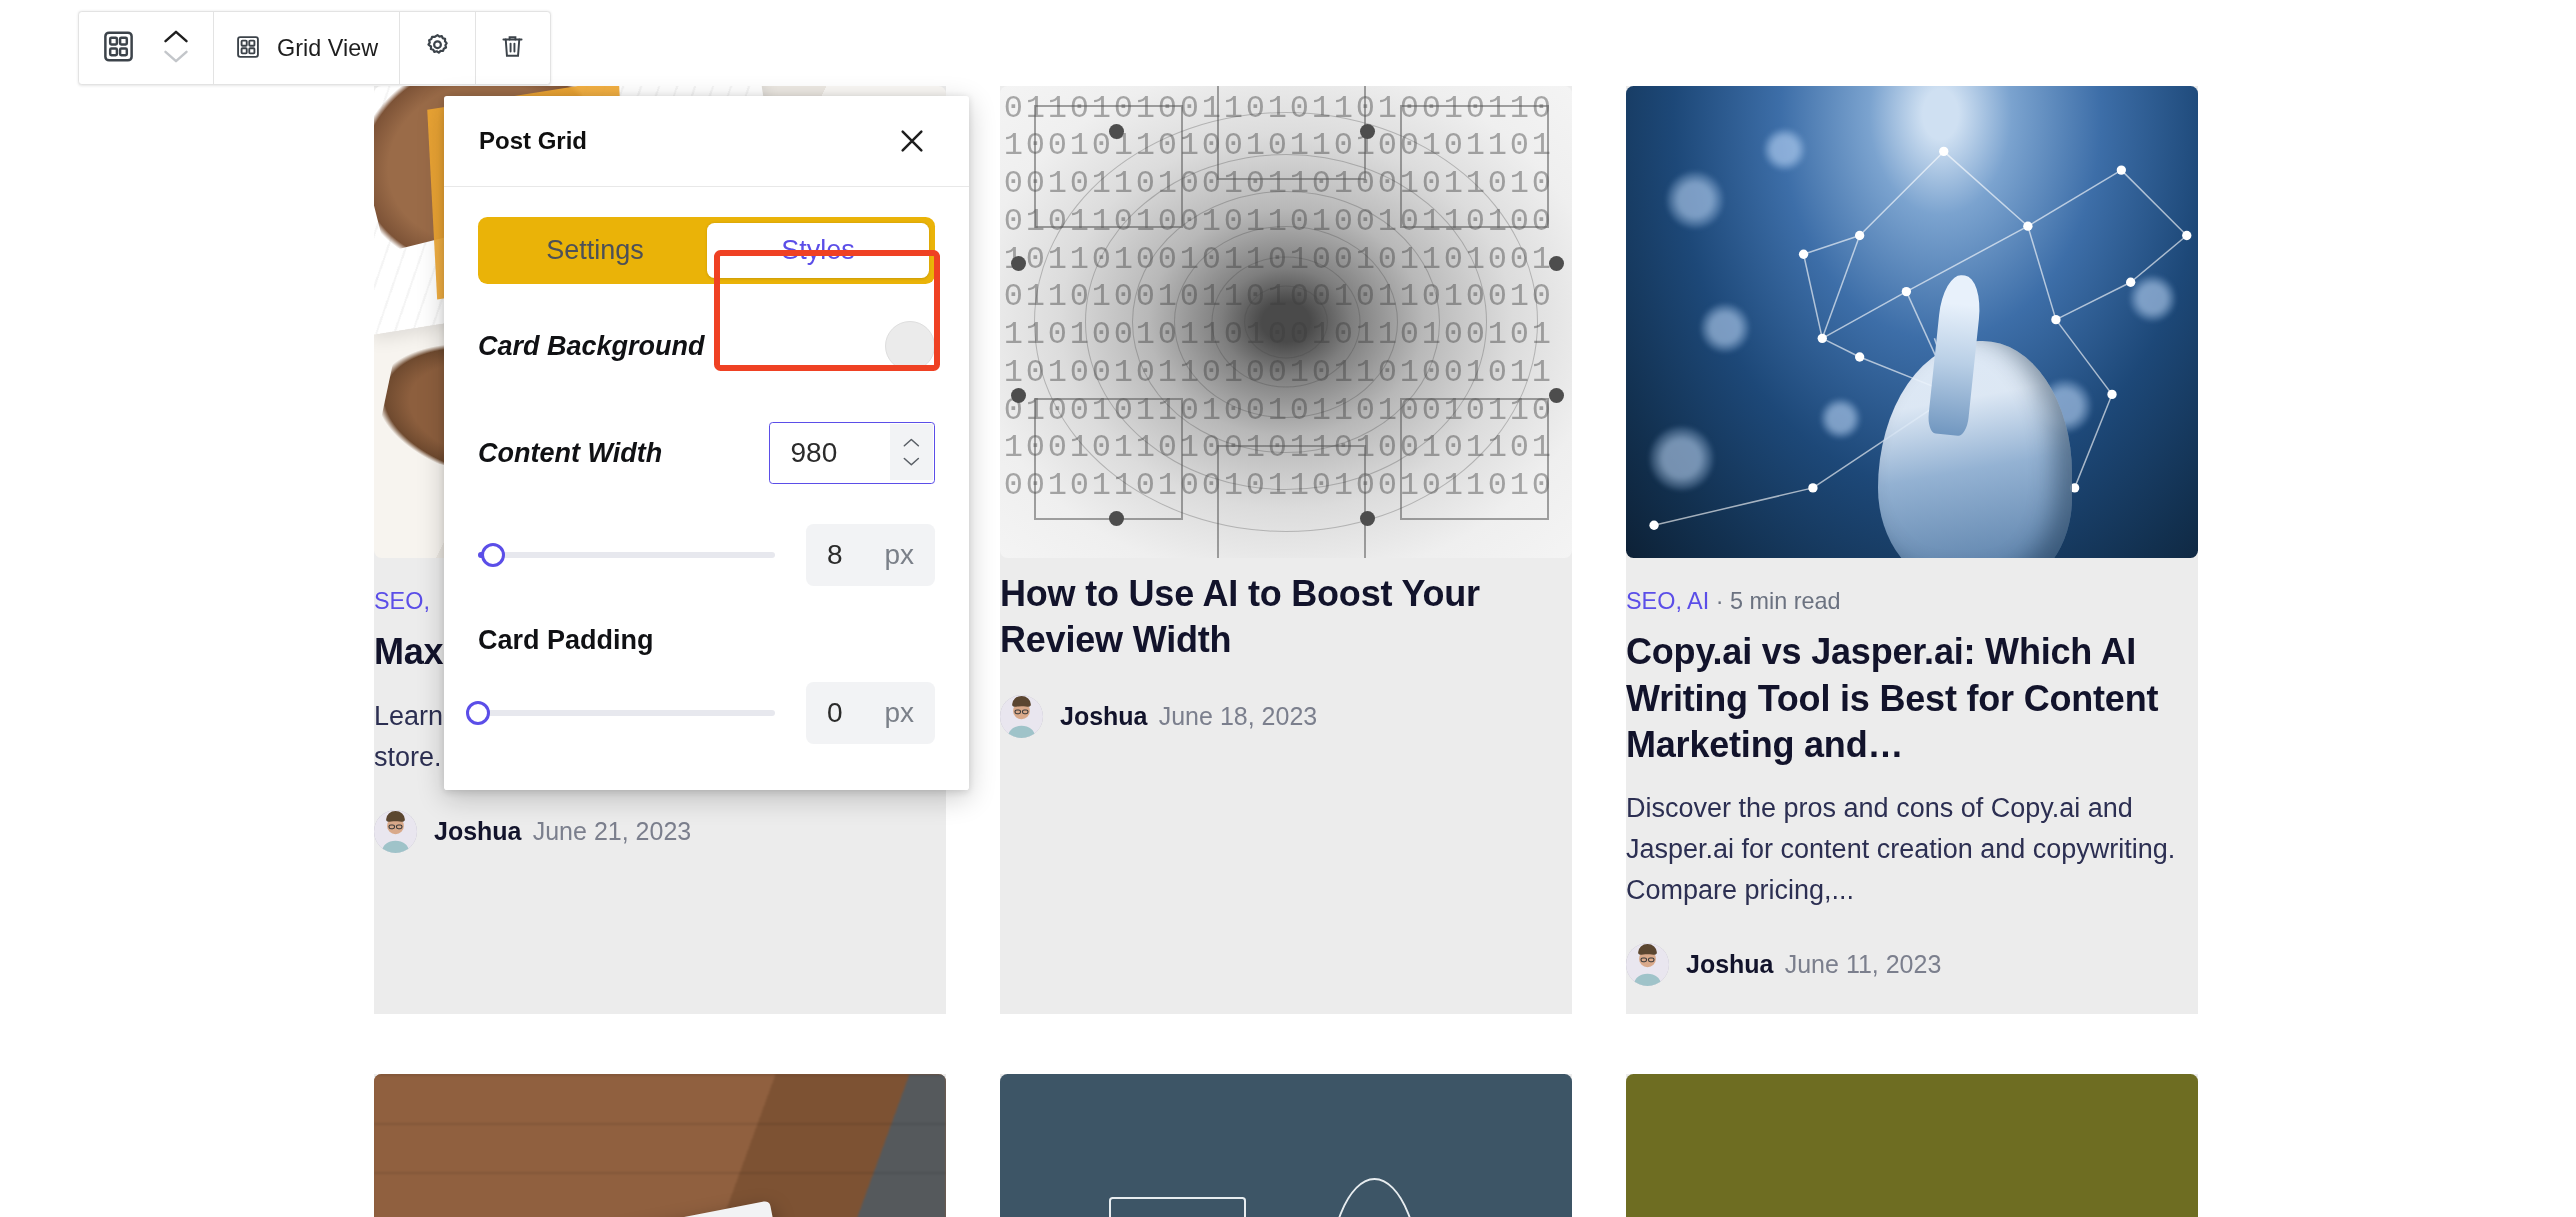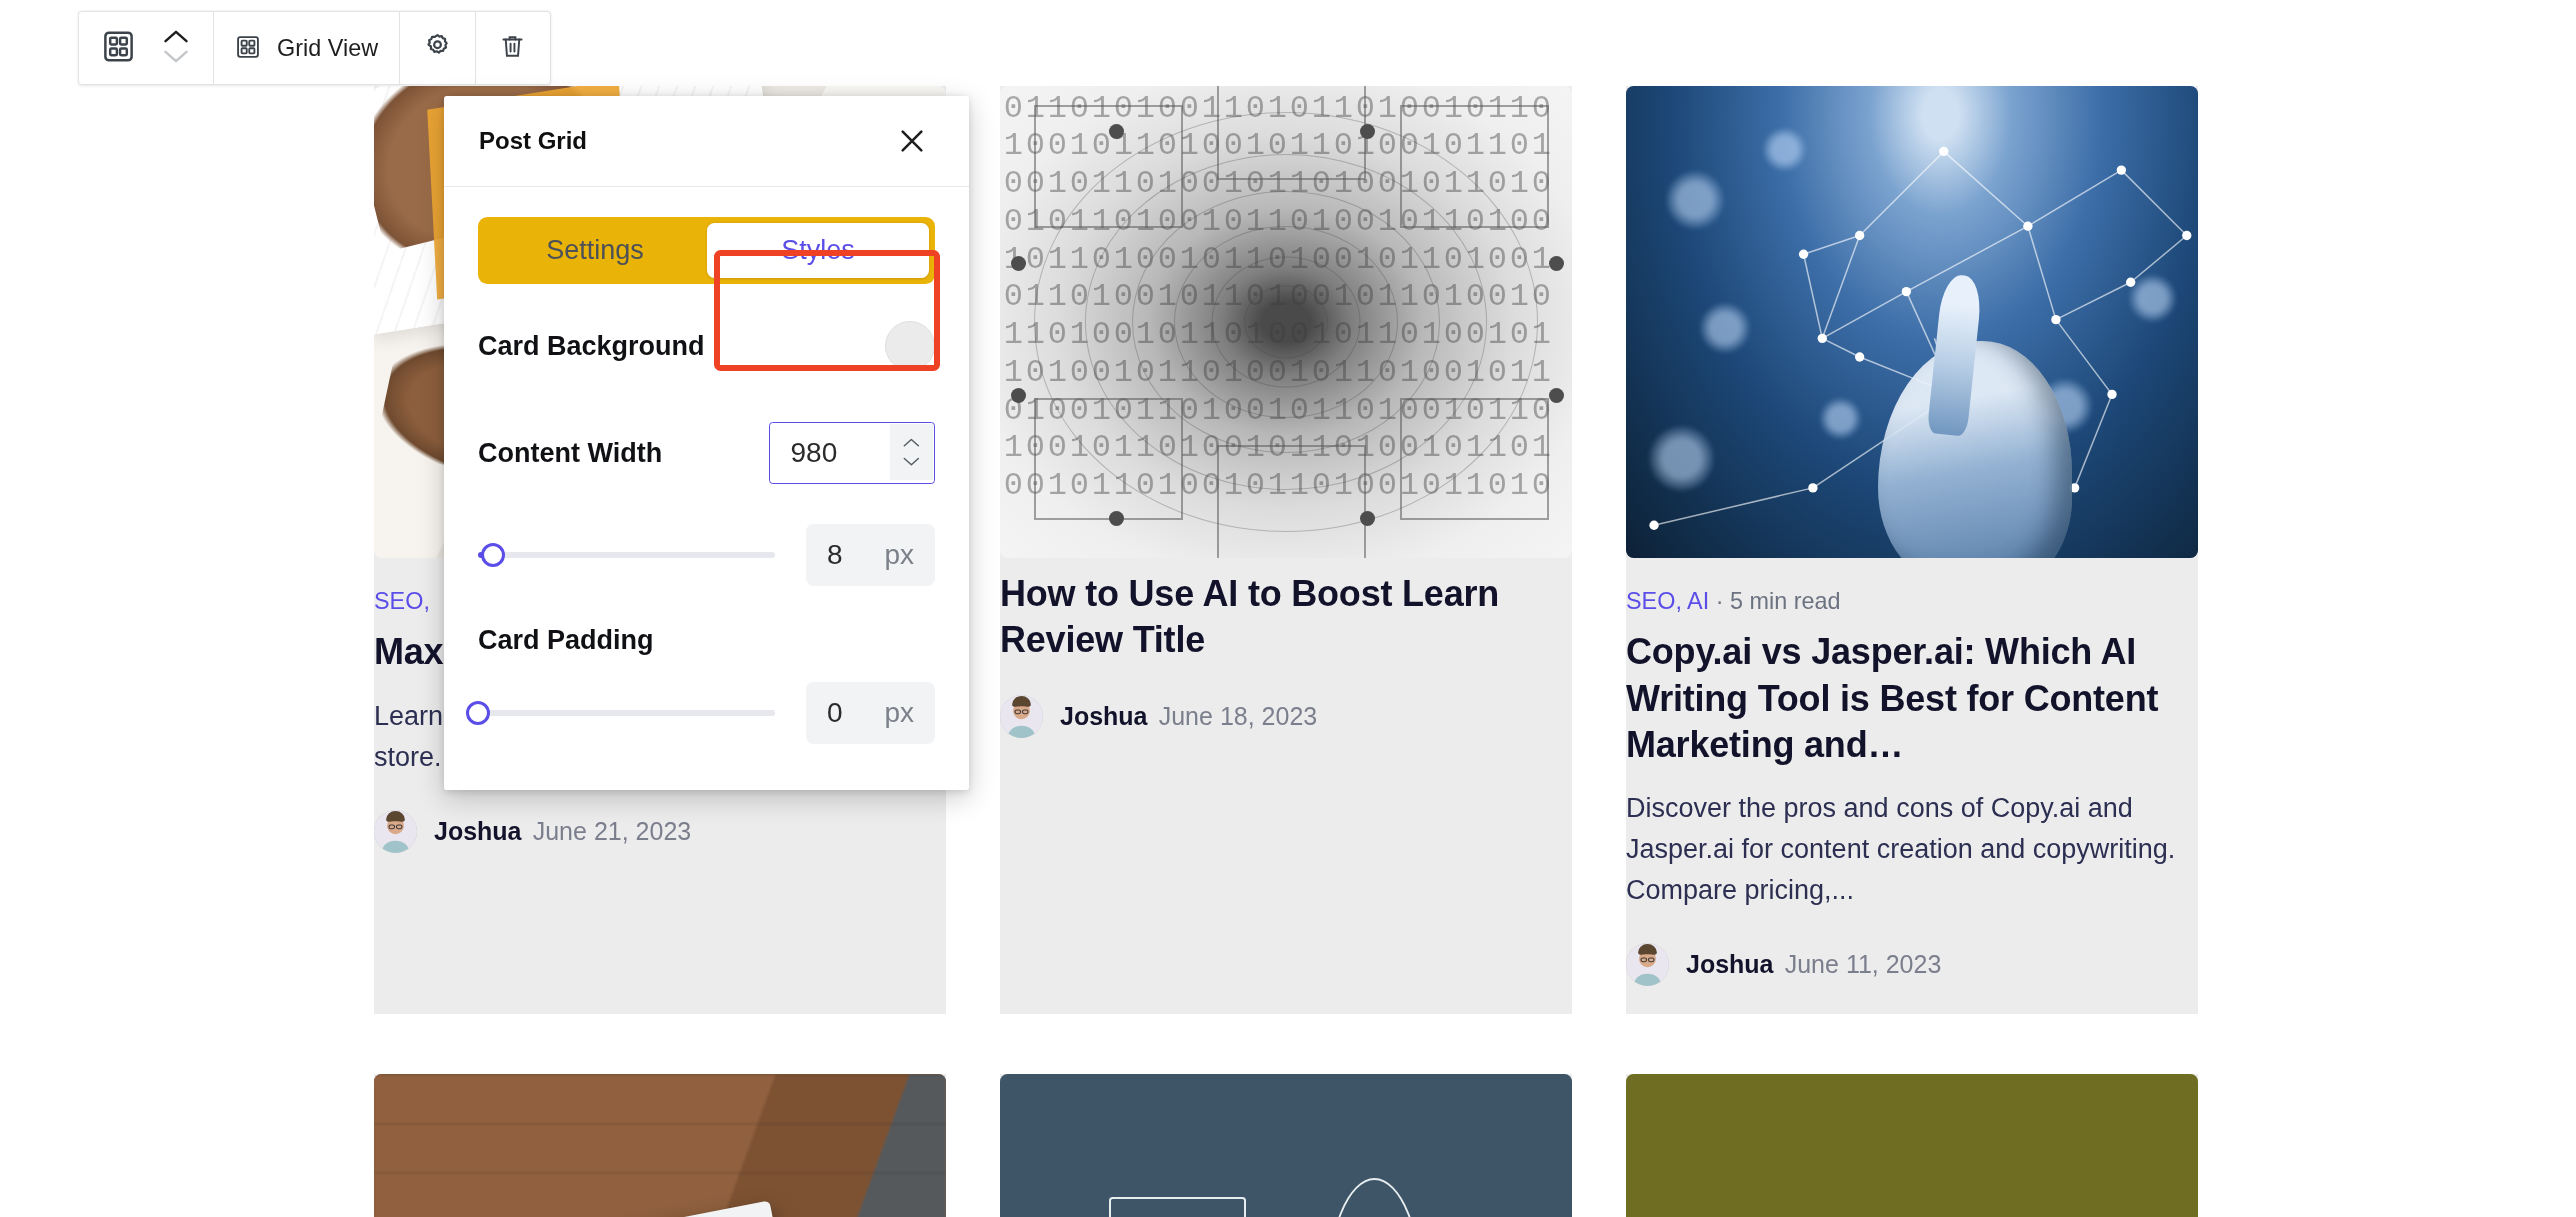--- a/index.html
+++ b/index.html
@@ -263,21 +263,21 @@
     background: #ffffff; color: #5b4ee8;
     box-shadow: 0 0.9px 2.8px rgba(0,0,0,.14);
   }
 
   .row {
     display: flex; align-items: center; justify-content: space-between;
     padding: 0 34px;
     height: 90px;
     margin-top: 17px;
   }
-  .row-label { font-size: 27px; font-weight: 700; color: #101114; }
+  .row-label { font-size: 27px; font-weight: 700; color: #101114; font-style: italic; }
 
   .swatch {
     width: 50px; height: 50px; border-radius: 50%;
     background: #ebebeb; border: 0.9px solid #dedede;
     cursor: pointer;
   }
 
   .numwrap {
     position: relative;
     display: flex; align-items: center; border-radius: 7px;
@@ -402,21 +402,21 @@
             <i style="left:63%;top:8%"></i>
           <i style="left:2%;top:36%"></i>
             <i style="left:96%;top:36%"></i>
           <i style="left:2%;top:64%"></i>
             <i style="left:96%;top:64%"></i>
           <i style="left:19%;top:90%"></i>
             <i style="left:63%;top:90%"></i>
         </div>
       </div>
       <div class="card-body">
-        <div class="card-title">How to Use AI to Boost Learn Review Title</div>
+        <div class="card-title">How to Use AI to Boost Your Review Width</div>
         <div class="byline">
           <span class="avatar">
             <svg width="43" height="43" viewBox="0 0 46 46" aria-hidden="true">
               <circle cx="23" cy="23" r="23" fill="#e9e6ef"></circle>
               <circle cx="23" cy="17" r="9" fill="#d9a98a"></circle>
               <path d="M13 10a10 9 0 0 1 20 0c0 4-3 2-10 2s-10 2-10-2z" fill="#5b4630"></path>
               <rect x="16" y="16" width="6" height="4" rx="2" fill="none" stroke="#3a3a3a" stroke-width="1.2"></rect>
               <rect x="24" y="16" width="6" height="4" rx="2" fill="none" stroke="#3a3a3a" stroke-width="1.2"></rect>
               <path d="M8 46c1-9 7-13 15-13s14 4 15 13z" fill="#9fc3c9"></path>
             </svg>

